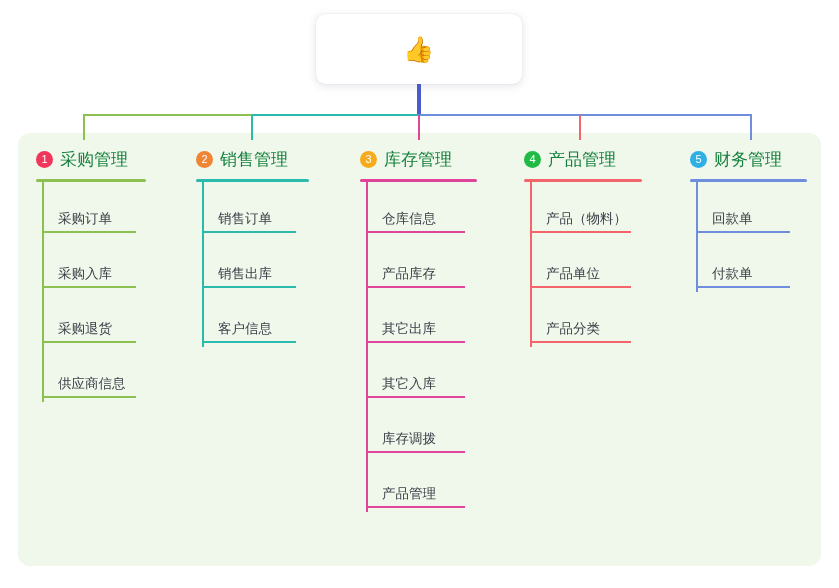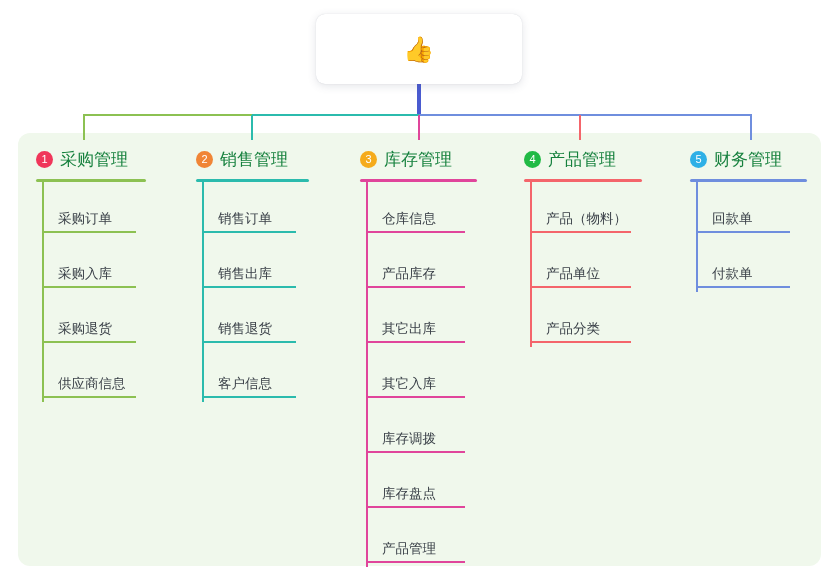--- a/index.html
+++ b/index.html
@@ -140,25 +140,20 @@
             <div class="item-label">销售订单</div>
             <div class="item-rule" style="background: rgb(43, 187, 173); width: 93px;"></div>
           </div>
           <div class="item">
             <div class="item-spine" style="background: rgb(43, 187, 173);"></div>
             <div class="item-label">销售出库</div>
             <div class="item-rule" style="background: rgb(43, 187, 173); width: 93px;"></div>
           </div>
           <div class="item">
             <div class="item-spine" style="background: rgb(43, 187, 173);"></div>
-            <div class="item-label">销售退货</div>
-            <div class="item-rule" style="background: rgb(43, 187, 173); width: 93px;"></div>
-          </div>
-          <div class="item">
-            <div class="item-spine" style="background: rgb(43, 187, 173);"></div>
             <div class="item-label">客户信息</div>
             <div class="item-rule" style="background: rgb(43, 187, 173); width: 93px;"></div>
           </div>
         </div>
       </div>
       <div class="col" style="left: 360px;">
         <div class="col-head">
           <span class="badge" style="background: rgb(245, 171, 28);">3</span>
           <span class="col-title">库存管理</span>
         </div>
@@ -180,25 +175,20 @@
             <div class="item-rule" style="background: rgb(224, 69, 155); width: 98px;"></div>
           </div>
           <div class="item">
             <div class="item-spine" style="background: rgb(224, 69, 155);"></div>
             <div class="item-label">其它入库</div>
             <div class="item-rule" style="background: rgb(224, 69, 155); width: 98px;"></div>
           </div>
           <div class="item">
             <div class="item-spine" style="background: rgb(224, 69, 155);"></div>
             <div class="item-label">库存调拨</div>
-            <div class="item-rule" style="background: rgb(224, 69, 155); width: 98px;"></div>
-          </div>
-          <div class="item">
-            <div class="item-spine" style="background: rgb(224, 69, 155);"></div>
-            <div class="item-label">库存盘点</div>
             <div class="item-rule" style="background: rgb(224, 69, 155); width: 98px;"></div>
           </div>
           <div class="item">
             <div class="item-spine" style="background: rgb(224, 69, 155);"></div>
             <div class="item-label">产品管理</div>
             <div class="item-rule" style="background: rgb(224, 69, 155); width: 98px;"></div>
           </div>
         </div>
       </div>
       <div class="col" style="left: 524px;">

